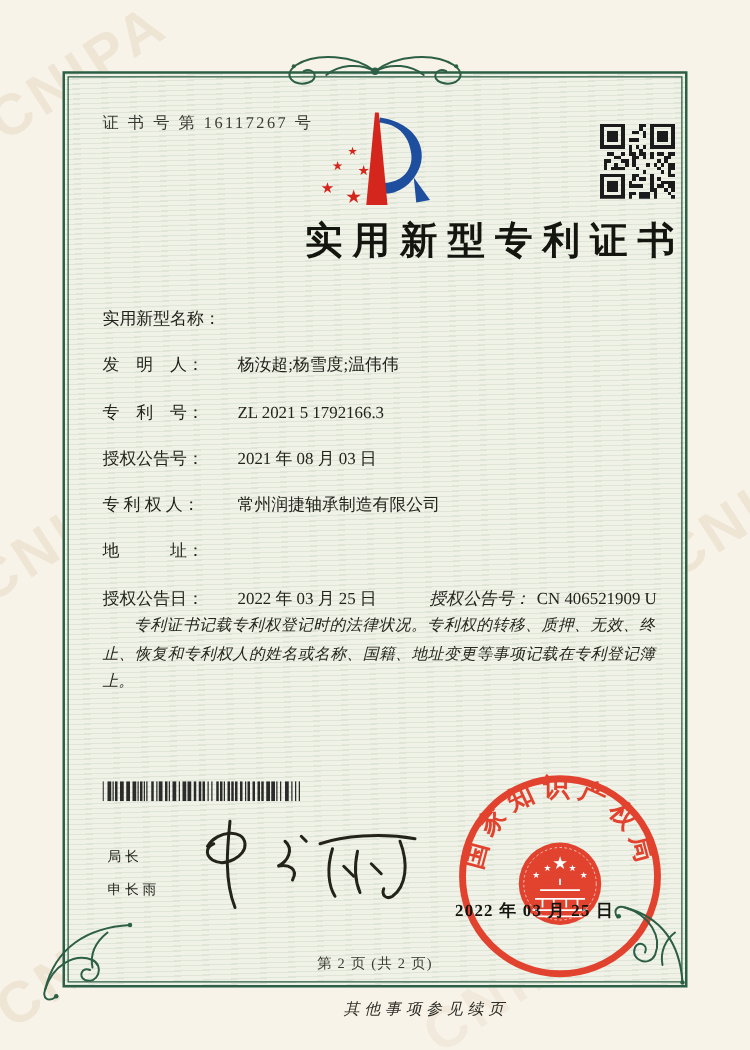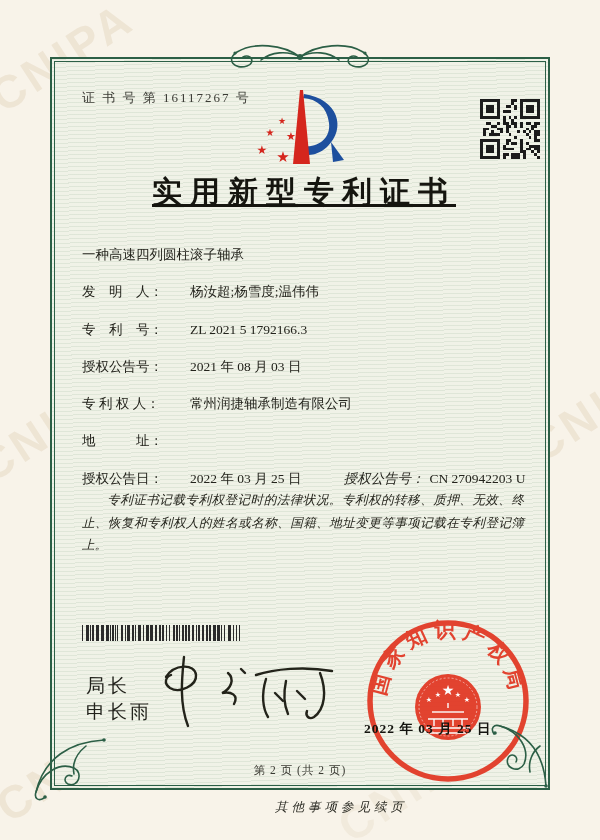--- a/index.html
+++ b/index.html
@@ -24,41 +24,41 @@
             transparent 1px,transparent 4px);}
   .frame-inner{position:absolute;inset:2px;border:1px solid var(--frame-green,#2c5f46);
          pointer-events:none;}
 
   .cert-no{position:absolute;left:30px;top:30px;font-size:13px;
            letter-spacing:2px;color:#3b3b35;}
 
   .logo{position:absolute;left:182px;top:27px;width:136px;height:82px;}
   .qr{position:absolute;left:428px;top:40px;width:60px;height:60px;}
 
-  .title{position:absolute;left:0;top:113px;width:100%;text-align:center;
+  .title{position:absolute;left:0;top:113px;width:100%;text-align:right;
          font-size:30px;font-weight:700;letter-spacing:8px;padding-left:8px;
-         box-sizing:border-box;color:#15150f;text-decoration:underline;}
+         box-sizing:border-box;color:#15150f;}
 
   .fields{position:absolute;left:30px;top:186px;width:442px;}
   .frow{display:flex;align-items:flex-start;height:37.3px;
         font-size:13.5px;color:#23231c;line-height:20px;}
   .frow .lbl{flex:none;width:108px;white-space:nowrap;}
   .frow .val{flex:1;white-space:nowrap;}
   .frow .lbl2{flex:none;width:86px;margin-left:42px;white-space:nowrap;font-style:italic;}
   .frow .val2{flex:none;white-space:nowrap;}
 
   .paras{position:absolute;left:30px;top:430px;width:442px;}
   .paras p{margin:0 0 7px 0;font-size:12.6px;line-height:22.6px;
            font-style:italic;text-align:justify;text-indent:2em;color:#26261e;}
 
   .barcode{position:absolute;left:30px;top:566px;width:160px;height:16px;}
 
   .signer{position:absolute;left:34px;top:614px;
           font-family:"Liberation Sans","DejaVu Sans",sans-serif;
-          font-size:19px;font-weight:500;letter-spacing:3px;color:#22221c;
+          font-size:11px;font-weight:500;letter-spacing:3px;color:#22221c;
           line-height:26px;}
   .autograph{position:absolute;left:92px;top:592px;width:200px;height:80px;}
 
   .seal{position:absolute;left:310px;top:556px;width:172px;height:172px;
         opacity:0.95;}
   .seal-date{position:absolute;left:312px;top:661px;width:150px;
         font-size:13.5px;font-weight:600;letter-spacing:1px;color:#14140f;
         z-index:5;}
 
   .page-num{position:absolute;left:0;top:704px;width:100%;text-align:center;
@@ -308,21 +308,21 @@
         <rect x="12" y="20" width="1" height="1" fill="#1b1b1b"></rect>
         <rect x="13" y="20" width="1" height="1" fill="#1b1b1b"></rect>
         <rect x="15" y="20" width="1" height="1" fill="#1b1b1b"></rect>
         <rect x="20" y="20" width="1" height="1" fill="#1b1b1b"></rect>
       </svg>
 
     <div class="title">实用新型专利证书</div>
 
     <div class="fields">
       <div class="frow">
-        <span class="val">一种高速四列圆柱滚子轴承</span>
+        <span class="lbl">实用新型名称：</span>
       </div>
       <div class="frow">
         <span class="lbl">发　明　人：</span>
         <span class="val">杨汝超;杨雪度;温伟伟</span>
       </div>
       <div class="frow">
         <span class="lbl">专　利　号：</span>
         <span class="val">ZL 2021 5 1792166.3</span>
       </div>
       <div class="frow">
@@ -333,21 +333,21 @@
         <span class="lbl">专 利 权 人：</span>
         <span class="val">常州润捷轴承制造有限公司</span>
       </div>
       <div class="frow">
         <span class="lbl">地　　　址：</span>
       </div>
       <div class="frow">
         <span class="lbl">授权公告日：</span>
         <span class="val2">2022 年 03 月 25 日</span>
         <span class="lbl2">授权公告号：</span>
-        <span class="val2">CN 270942203 U</span>
+        <span class="val2">CN 406521909 U</span>
       </div>
     </div>
 
     <div class="paras">
       <p>专利证书记载专利权登记时的法律状况。专利权的转移、质押、无效、终止、恢复和专利权人的姓名或名称、国籍、地址变更等事项记载在专利登记簿上。</p>
     </div>
 
     <svg class="barcode" id="barcode" viewBox="0 0 160 16" preserveAspectRatio="none">
         <rect x="0" y="0" width="1" height="16" fill="#2b2b2b"></rect>
         <rect x="4" y="0" width="3" height="16" fill="#2b2b2b"></rect>

